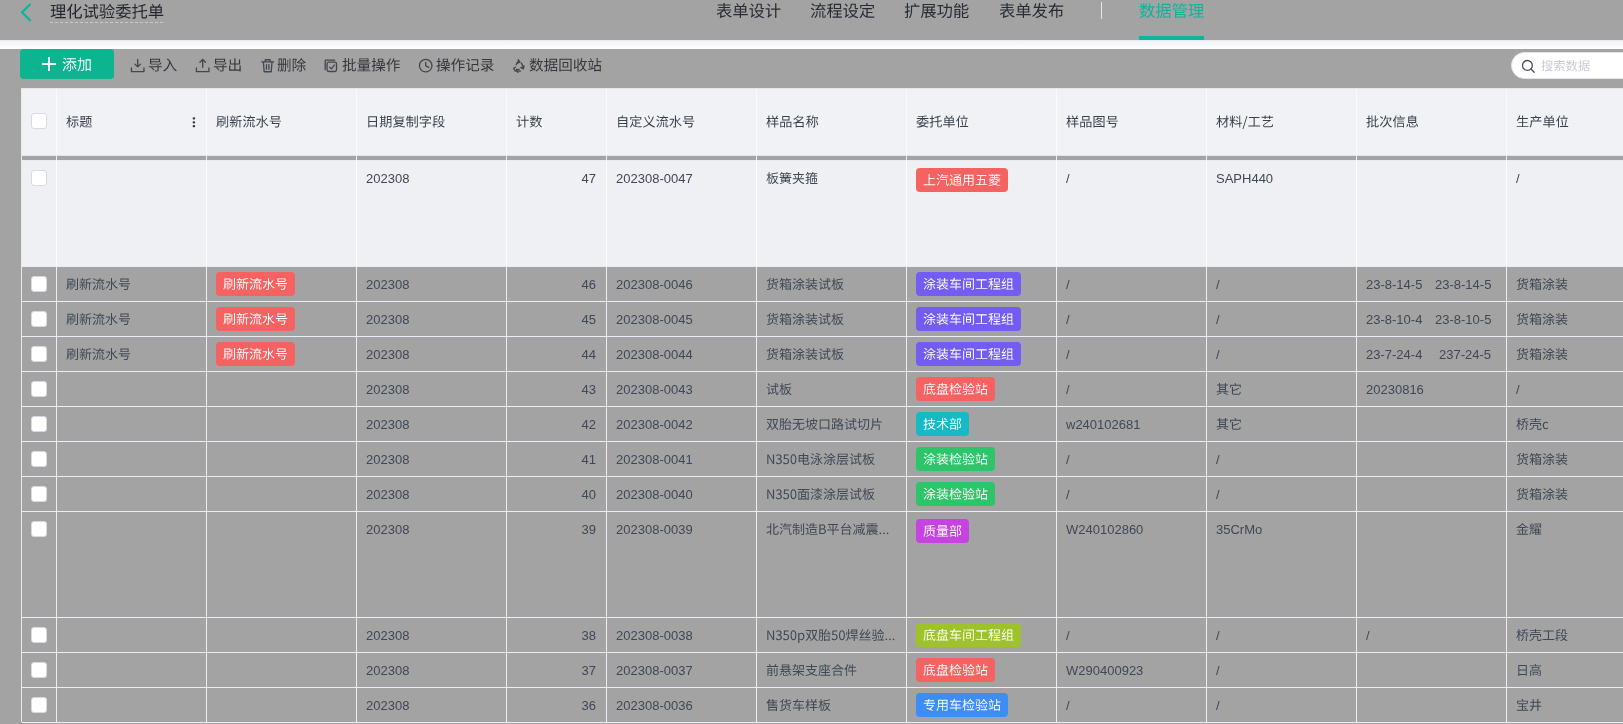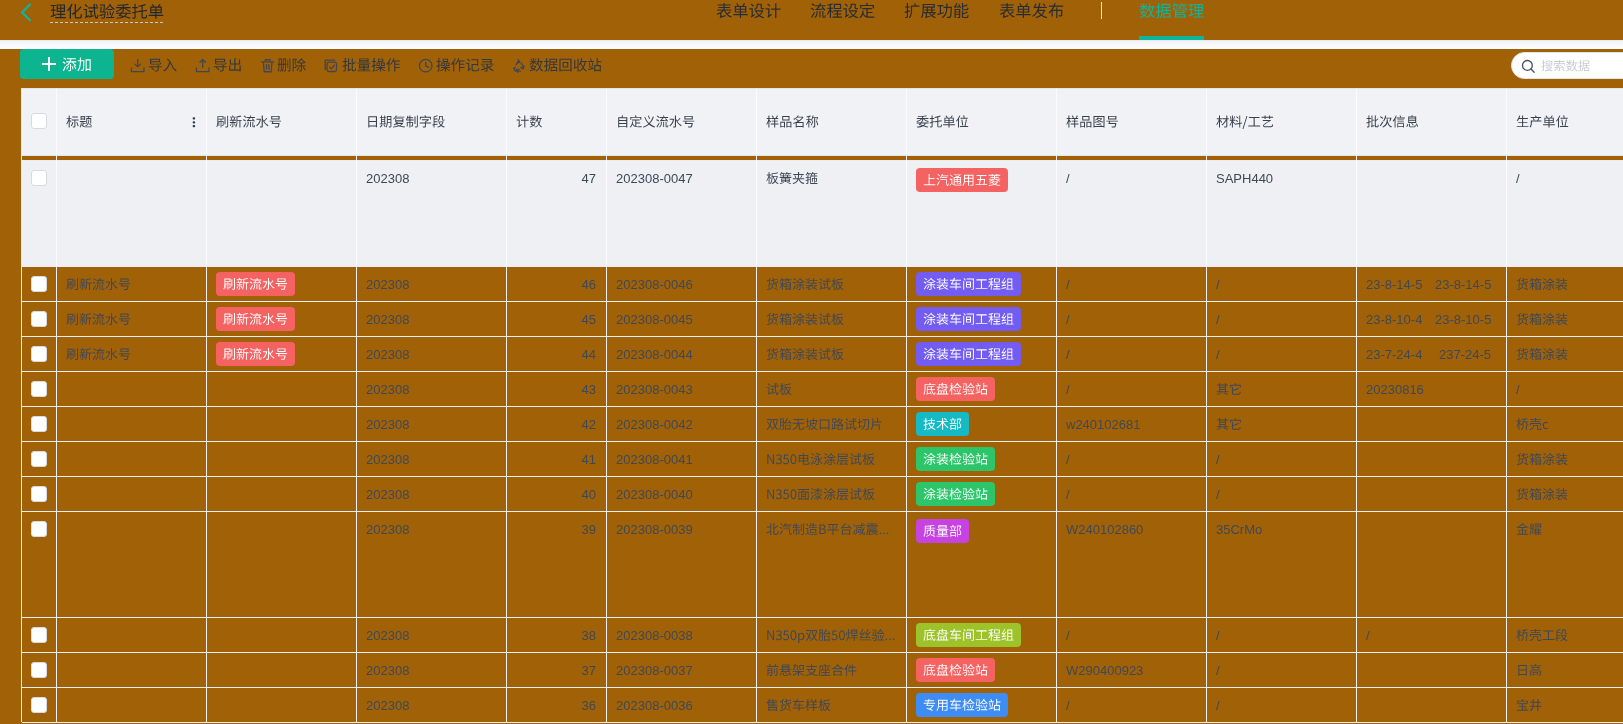--- a/index.html
+++ b/index.html
@@ -1,14 +1,14 @@
 <!DOCTYPE html>
 <html><head><meta charset="utf-8"><style>
 html,body{margin:0;padding:0;background:#fff}
-#page{position:relative;width:1623px;height:724px;overflow:hidden;background:#a16207;font-family:"Liberation Sans",sans-serif}
+#page{position:relative;width:1623px;height:724px;overflow:hidden;background:#a3a3a3;font-family:"Liberation Sans",sans-serif}
 #page svg{display:block}
 </style></head><body>
 <div id="page">
 <div style="position:absolute;left:50px;top:21.5px;width:113px;height:0;border-top:1px dashed #c4c9d1"></div>
 <div style="position:absolute;left:1101px;top:2px;width:1px;height:17px;background:#e3e6eb"></div>
 <div style="position:absolute;left:1139px;top:36px;width:65px;height:4px;background:#0eb49c"></div>
 <div style="position:absolute;left:0;top:40px;width:1623px;height:1px;background:#e9ebee"></div>
 <div style="position:absolute;left:0;top:41px;width:1623px;height:8px;background:linear-gradient(#f1f2f5,#ffffff)"></div>
 <div style="position:absolute;left:20px;top:49px;width:94px;height:29.5px;background:#0cb48f;border-radius:4px"></div>
 <div style="position:absolute;left:1511px;top:52px;width:170px;height:27px;background:#fff;border:1px solid #e2e6ec;border-radius:14px;box-sizing:border-box"></div>

